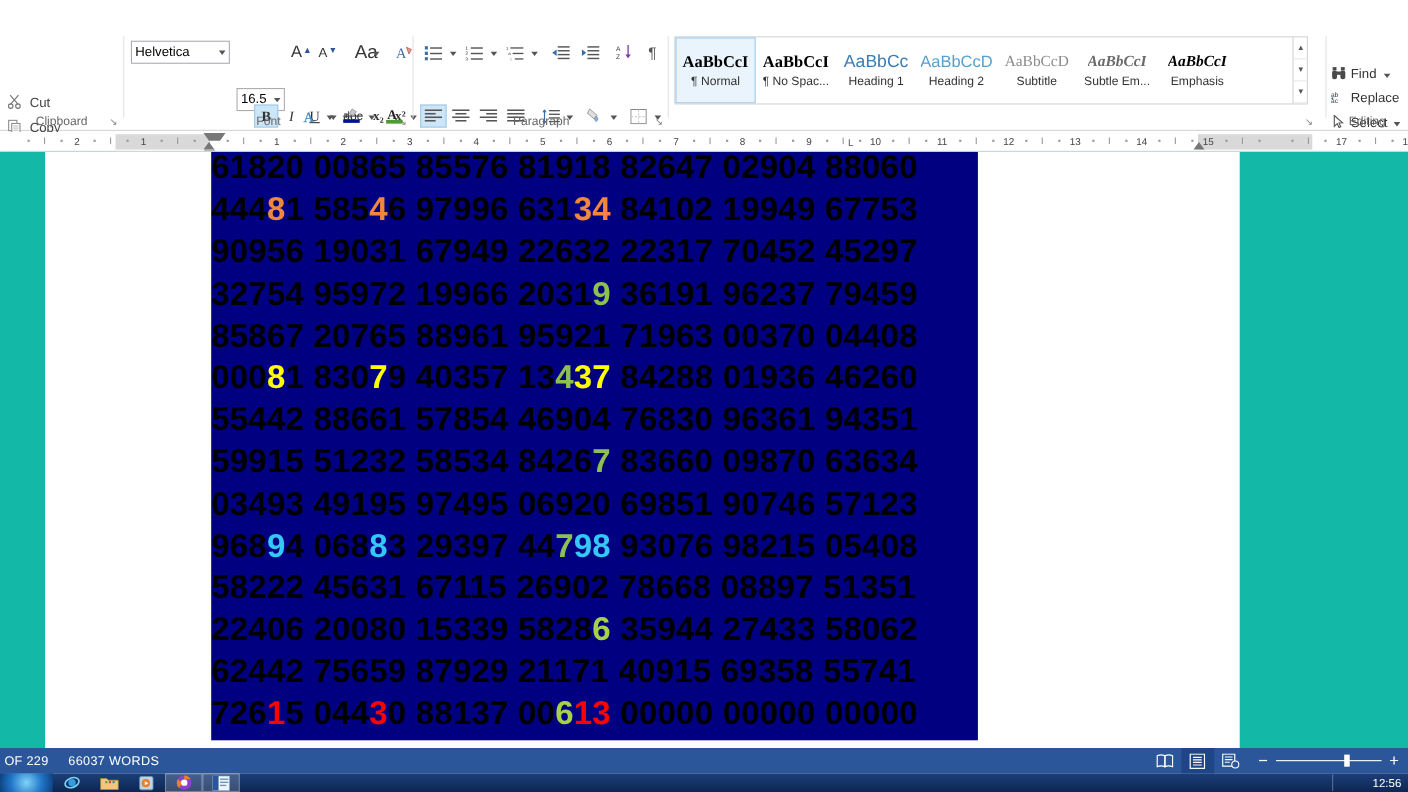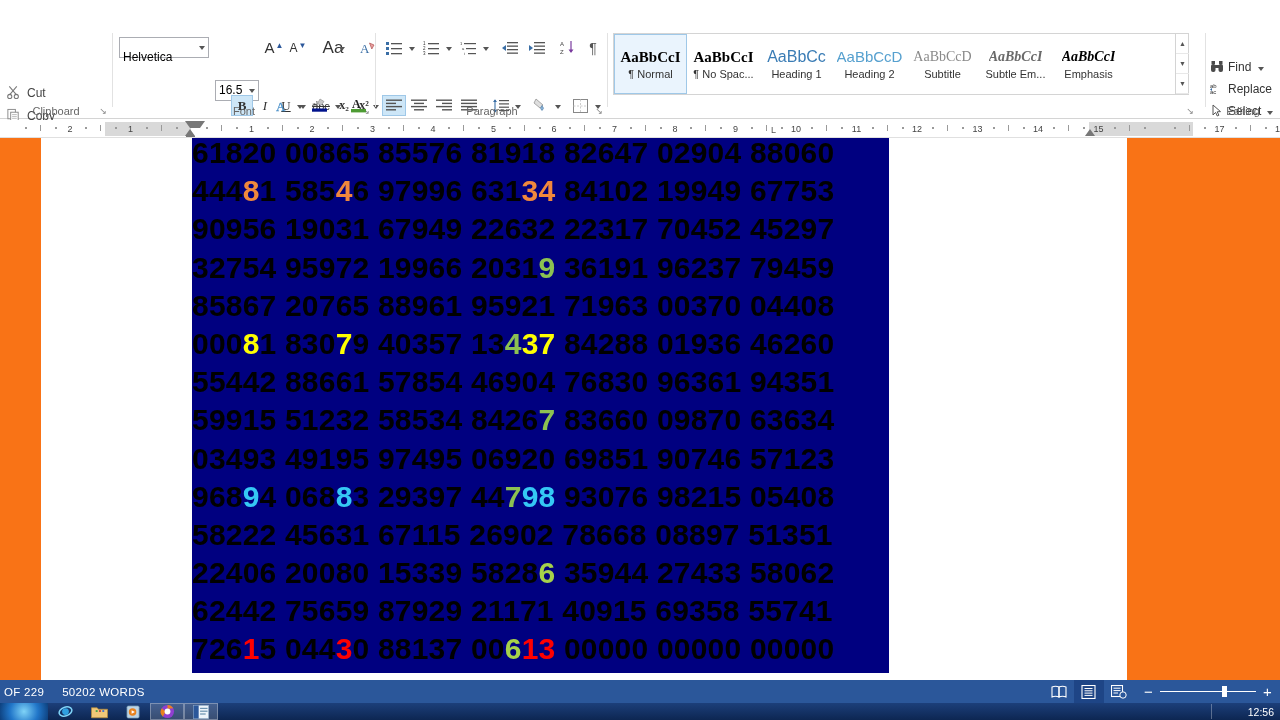--- a/index.html
+++ b/index.html
@@ -72,21 +72,21 @@
     position: absolute; left: 6px; display: flex; align-items: center;
     font-size: 12px; color: #444; height: 17px; margin-top: 24px;
   }
   .clip-ico { width: 17px; height: 16px; display:inline-block; position: relative; }
 
   
   #g-font { left: 113px; width: 262px; }
   .fontname {
     position: absolute; left: 6px; top: 10px; width: 90px; height: 21px;
     border: 1px solid #abadb3; background: #fff;
-    font-size: 12px; color: #000; padding: 12px 14px 0 3px;
+    font-size: 12px; color: #000; padding: 2px 14px 0 3px;
   }
   .fontsize {
     position: absolute; left: 102px; top: 10px; width: 44px; height: 21px;
     border: 1px solid #abadb3; background: #fff;
     font-size: 12px; color: #000; padding: 2px 13px 0 3px; margin-top: 43px;
   }
   .combo-arrow {
     position: absolute; right: 3px; top: 8px;
     width: 0; height: 0; border-left: 3.5px solid transparent;
     border-right: 3.5px solid transparent; border-top: 4px solid #555;
@@ -165,21 +165,21 @@
     border-left: 5px solid transparent; border-right: 5px solid transparent;
     border-bottom: 7px solid #777;
   }
   .tabstop-L {
     position: absolute; top: 6px; font-size: 9px; color: #555; line-height: 9px;
   }
 
   
   .doc-area {
     position: absolute; top: 138px; left: 0; width: 1280px; height: 542px;
-    background: #f97316; overflow: hidden;
+    background: #14b8a6; overflow: hidden;
   }
   .page {
     position: absolute; left: 41px; top: 0; width: 1086px; height: 542px;
     background: #ffffff;
   }
   .numgrid {
     position: absolute; left: 151px; top: 0;
     width: 697px;
     background: #000080;
     font-family: "Liberation Sans", sans-serif;
@@ -721,21 +721,21 @@
   <div class="doc-area">
     <div class="page">
       <div class="caret"></div>
       <div class="numgrid" id="numgrid" style="height: 534.8px;"><div class="row" style="margin-top: -4px;"><span>61820</span><span> </span><span>00865</span><span> </span><span>85576</span><span> </span><span>81918</span><span> </span><span>82647</span><span> </span><span>02904</span><span> </span><span>88060</span></div><div class="row"><span>444</span><span style="color: rgb(240, 136, 60);">8</span><span>1</span><span> </span><span>585</span><span style="color: rgb(240, 136, 60);">4</span><span>6</span><span> </span><span>97996</span><span> </span><span>631</span><span style="color: rgb(240, 136, 60);">34</span><span> </span><span>84102</span><span> </span><span>19949</span><span> </span><span>67753</span></div><div class="row"><span>90956</span><span> </span><span>19031</span><span> </span><span>67949</span><span> </span><span>22632</span><span> </span><span>22317</span><span> </span><span>70452</span><span> </span><span>45297</span></div><div class="row"><span>32754</span><span> </span><span>95972</span><span> </span><span>19966</span><span> </span><span>2031</span><span style="color: rgb(140, 193, 82);">9</span><span> </span><span>36191</span><span> </span><span>96237</span><span> </span><span>79459</span></div><div class="row"><span>85867</span><span> </span><span>20765</span><span> </span><span>88961</span><span> </span><span>95921</span><span> </span><span>71963</span><span> </span><span>00370</span><span> </span><span>04408</span></div><div class="row"><span>000</span><span style="color: rgb(255, 255, 0);">8</span><span>1</span><span> </span><span>830</span><span style="color: rgb(255, 255, 0);">7</span><span>9</span><span> </span><span>40357</span><span> </span><span>13</span><span style="color: rgb(140, 193, 82);">4</span><span style="color: rgb(255, 255, 0);">37</span><span> </span><span>84288</span><span> </span><span>01936</span><span> </span><span>46260</span></div><div class="row"><span>55442</span><span> </span><span>88661</span><span> </span><span>57854</span><span> </span><span>46904</span><span> </span><span>76830</span><span> </span><span>96361</span><span> </span><span>94351</span></div><div class="row"><span>59915</span><span> </span><span>51232</span><span> </span><span>58534</span><span> </span><span>8426</span><span style="color: rgb(140, 193, 82);">7</span><span> </span><span>83660</span><span> </span><span>09870</span><span> </span><span>63634</span></div><div class="row"><span>03493</span><span> </span><span>49195</span><span> </span><span>97495</span><span> </span><span>06920</span><span> </span><span>69851</span><span> </span><span>90746</span><span> </span><span>57123</span></div><div class="row"><span>968</span><span style="color: rgb(53, 200, 244);">9</span><span>4</span><span> </span><span>068</span><span style="color: rgb(53, 200, 244);">8</span><span>3</span><span> </span><span>29397</span><span> </span><span>44</span><span style="color: rgb(140, 193, 82);">7</span><span style="color: rgb(53, 200, 244);">98</span><span> </span><span>93076</span><span> </span><span>98215</span><span> </span><span>05408</span></div><div class="row"><span>58222</span><span> </span><span>45631</span><span> </span><span>67115</span><span> </span><span>26902</span><span> </span><span>78668</span><span> </span><span>08897</span><span> </span><span>51351</span></div><div class="row"><span>22406</span><span> </span><span>20080</span><span> </span><span>15339</span><span> </span><span>5828</span><span style="color: rgb(166, 210, 74);">6</span><span> </span><span>35944</span><span> </span><span>27433</span><span> </span><span>58062</span></div><div class="row"><span>62442</span><span> </span><span>75659</span><span> </span><span>87929</span><span> </span><span>21171</span><span> </span><span>40915</span><span> </span><span>69358</span><span> </span><span>55741</span></div><div class="row"><span>726</span><span style="color: rgb(255, 0, 0);">1</span><span>5</span><span> </span><span>044</span><span style="color: rgb(255, 0, 0);">3</span><span>0</span><span> </span><span>88137</span><span> </span><span>00</span><span style="color: rgb(166, 210, 74);">6</span><span style="color: rgb(255, 0, 0);">13</span><span> </span><span>00000</span><span> </span><span>00000</span><span> </span><span>00000</span></div></div>
     </div>
   </div>
 
   <div class="statusbar">
     <div class="sb-left">
       <span>OF 229</span>
-      <span>50202 WORDS</span>
+      <span>66037 WORDS</span>
     </div>
     <div class="sb-right">
       <div class="viewbtn">
         <svg width="16" height="14" viewBox="0 0 16 14">
           <path d="M1 2 q3.5 -1.4 7 0 l0 10 q-3.5 -1.4 -7 0 z" fill="none" stroke="#fff" stroke-width="1.1"></path>
           <path d="M15 2 q-3.5 -1.4 -7 0 l0 10 q3.5 -1.4 7 0 z" fill="none" stroke="#fff" stroke-width="1.1"></path>
         </svg>
       </div>
       <div class="viewbtn active">
         <svg width="15" height="14" viewBox="0 0 15 14">

